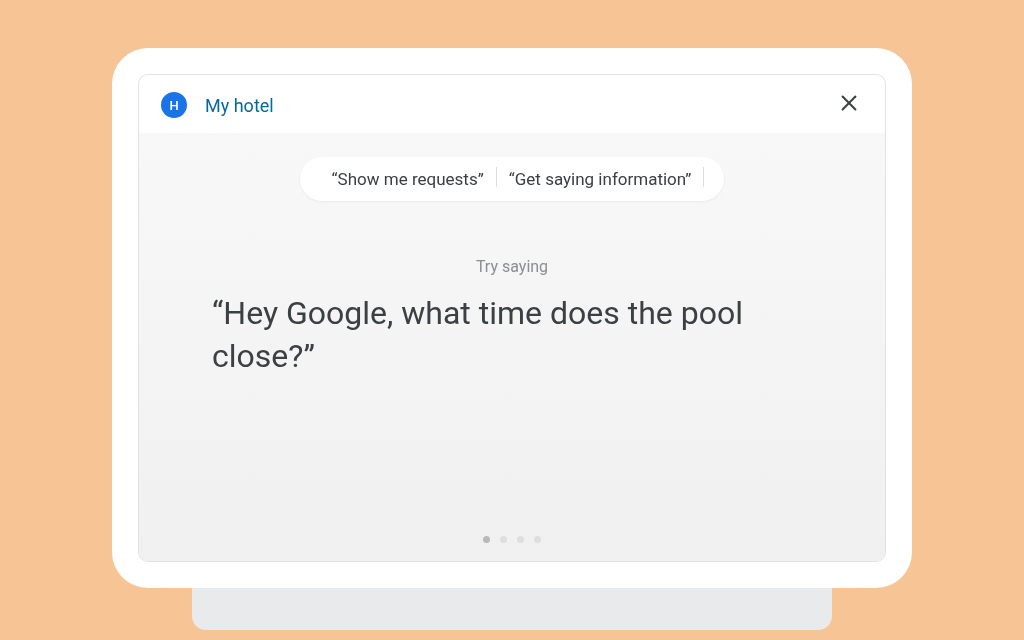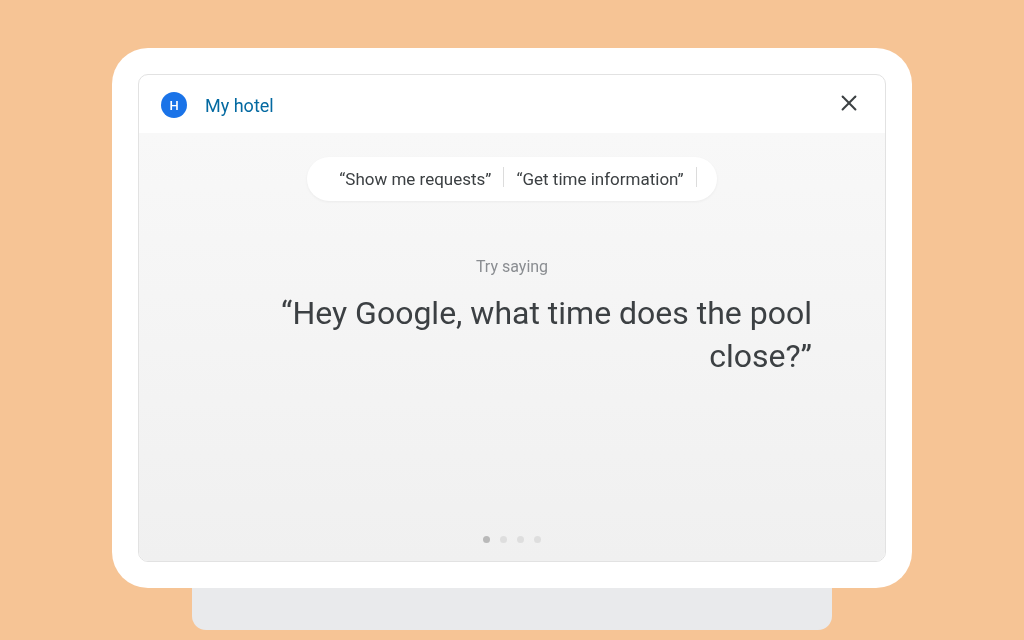--- a/index.html
+++ b/index.html
@@ -111,21 +111,21 @@
       margin-top: 56px;
       font-size: 16px;
       color: #8a8d91;
       font-weight: 400;
     }
     .say {
       margin-top: 16px;
       font-size: 32px;
       line-height: 1.35;
       color: #3c4043;
-      text-align: right;
+      text-align: left;
       max-width: 600px;
       font-weight: 400;
     }
     .dots {
       margin-top: auto;
       display: flex;
       gap: 10px;
       padding-bottom: 4px;
     }
     .dot {
@@ -157,21 +157,21 @@
             <line x1="19" y1="5" x2="5" y2="19"></line>
           </svg>
         </span>
       </div>
     </div>
 
     <div class="content">
       <div class="chips">
         <div class="chip">“Show me requests”</div>
         <div class="chip-sep"></div>
-        <div class="chip">“Get time information”</div>
+        <div class="chip">“Get saying information”</div>
         <div class="chip-sep"></div>
       </div>
 
       <div class="try">Try saying</div>
       <div class="say">“Hey Google, what time does the pool close?”</div>
 
       <div class="dots">
         <div class="dot active"></div>
         <div class="dot"></div>
         <div class="dot"></div>

